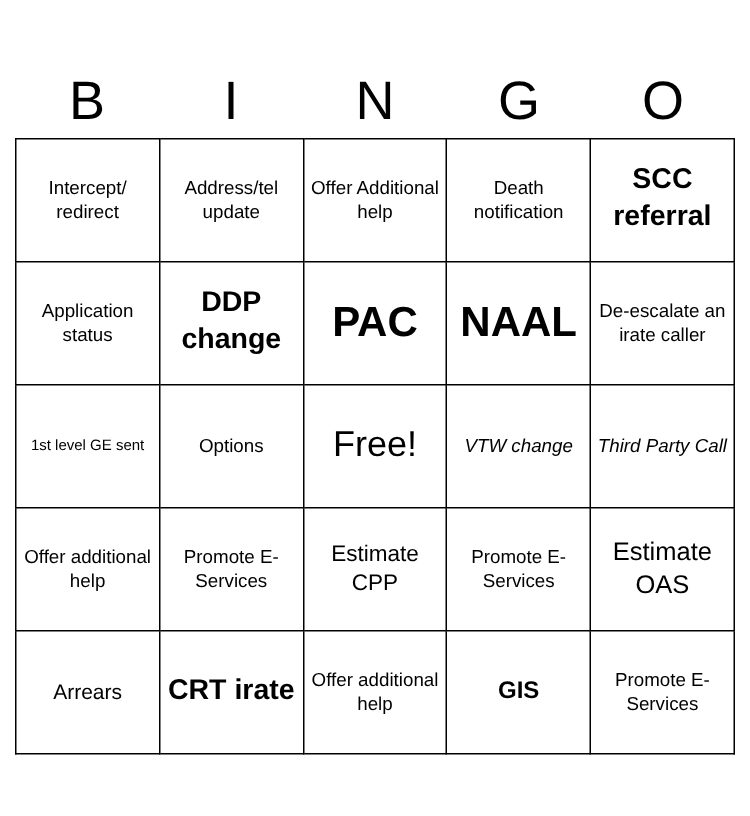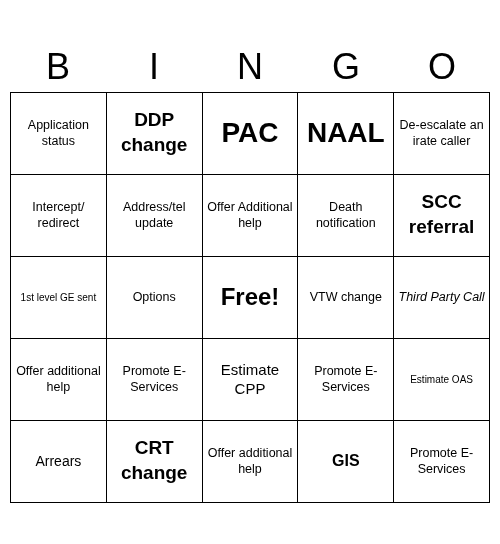--- a/index.html
+++ b/index.html
@@ -60,49 +60,49 @@
   <div class="bingo-header">
     <div class="bingo-header-cell">B</div>
     <div class="bingo-header-cell">I</div>
     <div class="bingo-header-cell">N</div>
     <div class="bingo-header-cell">G</div>
     <div class="bingo-header-cell">O</div>
   </div>
   <table class="bingo-grid">
     <tbody id="bingo-body">
     <tr>
+          <td style="font-size: 12.5px;"><span>Intercept/ redirect</span></td>
+          <td style="font-size: 12.5px;"><span>Address/tel update</span></td>
+          <td style="font-size: 12.5px;"><span>Offer Additional help</span></td>
+          <td style="font-size: 12.5px;"><span>Death notification</span></td>
+          <td style="font-size: 19px; font-weight: bold;"><span>SCC referral</span></td>
+        </tr>
+        <tr>
           <td style="font-size: 12.5px;"><span>Application status</span></td>
           <td style="font-size: 19px; font-weight: bold;"><span>DDP change</span></td>
           <td style="font-size: 28px; font-weight: bold;"><span>PAC</span></td>
           <td style="font-size: 28px; font-weight: bold;"><span>NAAL</span></td>
           <td style="font-size: 12.5px;"><span>De-escalate an irate caller</span></td>
         </tr>
         <tr>
-          <td style="font-size: 12.5px;"><span>Intercept/ redirect</span></td>
-          <td style="font-size: 12.5px;"><span>Address/tel update</span></td>
-          <td style="font-size: 12.5px;"><span>Offer Additional help</span></td>
-          <td style="font-size: 12.5px;"><span>Death notification</span></td>
-          <td style="font-size: 19px; font-weight: bold;"><span>SCC referral</span></td>
-        </tr>
-        <tr>
           <td style="font-size: 10px;"><span>1st level GE sent</span></td>
           <td style="font-size: 12.5px;"><span>Options</span></td>
-          <td style="font-size: 24px; font-weight: bold;"><span>Free!</span></td>
-          <td style="font-size: 12.5px;"><span>VTW change</span></td>
+          <td style="font-size: 24px; font-weight: normal;"><span>Free!</span></td>
+          <td style="font-size: 12.5px; font-style: italic;"><span>VTW change</span></td>
           <td style="font-size: 12.5px; font-style: italic;"><span>Third Party Call</span></td>
         </tr>
         <tr>
           <td style="font-size: 12.5px;"><span>Offer additional help</span></td>
           <td style="font-size: 12.5px;"><span>Promote E-Services</span></td>
           <td style="font-size: 15px;"><span>Estimate CPP</span></td>
           <td style="font-size: 12.5px;"><span>Promote E-Services</span></td>
-          <td style="font-size: 10px;"><span>Estimate OAS</span></td>
+          <td style="font-size: 17px;"><span>Estimate OAS</span></td>
         </tr>
         <tr>
           <td style="font-size: 14px;"><span>Arrears</span></td>
-          <td style="font-size: 19px; font-weight: bold;"><span>CRT change</span></td>
+          <td style="font-size: 19px; font-weight: bold;"><span>CRT irate</span></td>
           <td style="font-size: 12.5px;"><span>Offer additional help</span></td>
           <td style="font-size: 16px; font-weight: bold;"><span>GIS</span></td>
           <td style="font-size: 12.5px;"><span>Promote E-Services</span></td>
         </tr>
       </tbody>
   </table>
 </div>
 
 </body></html>

